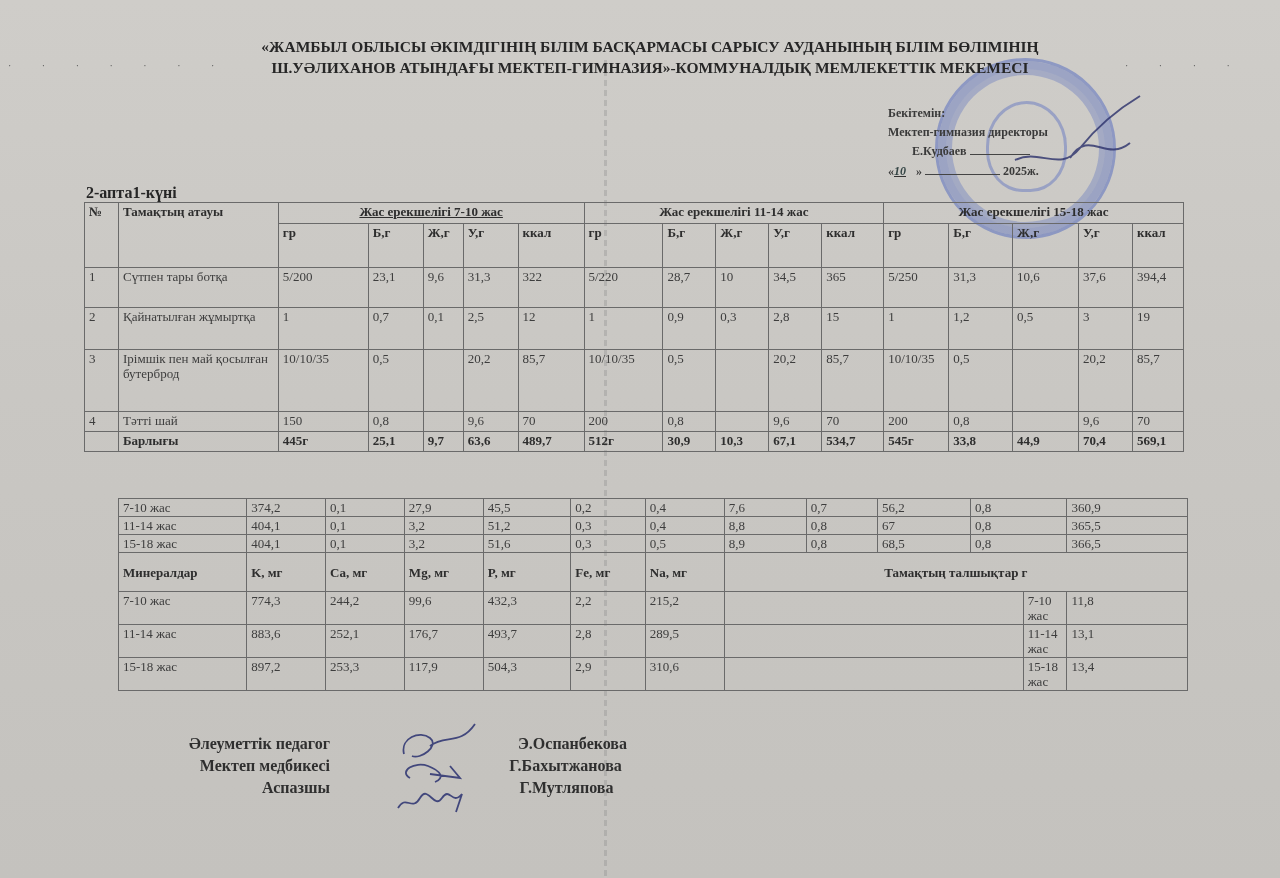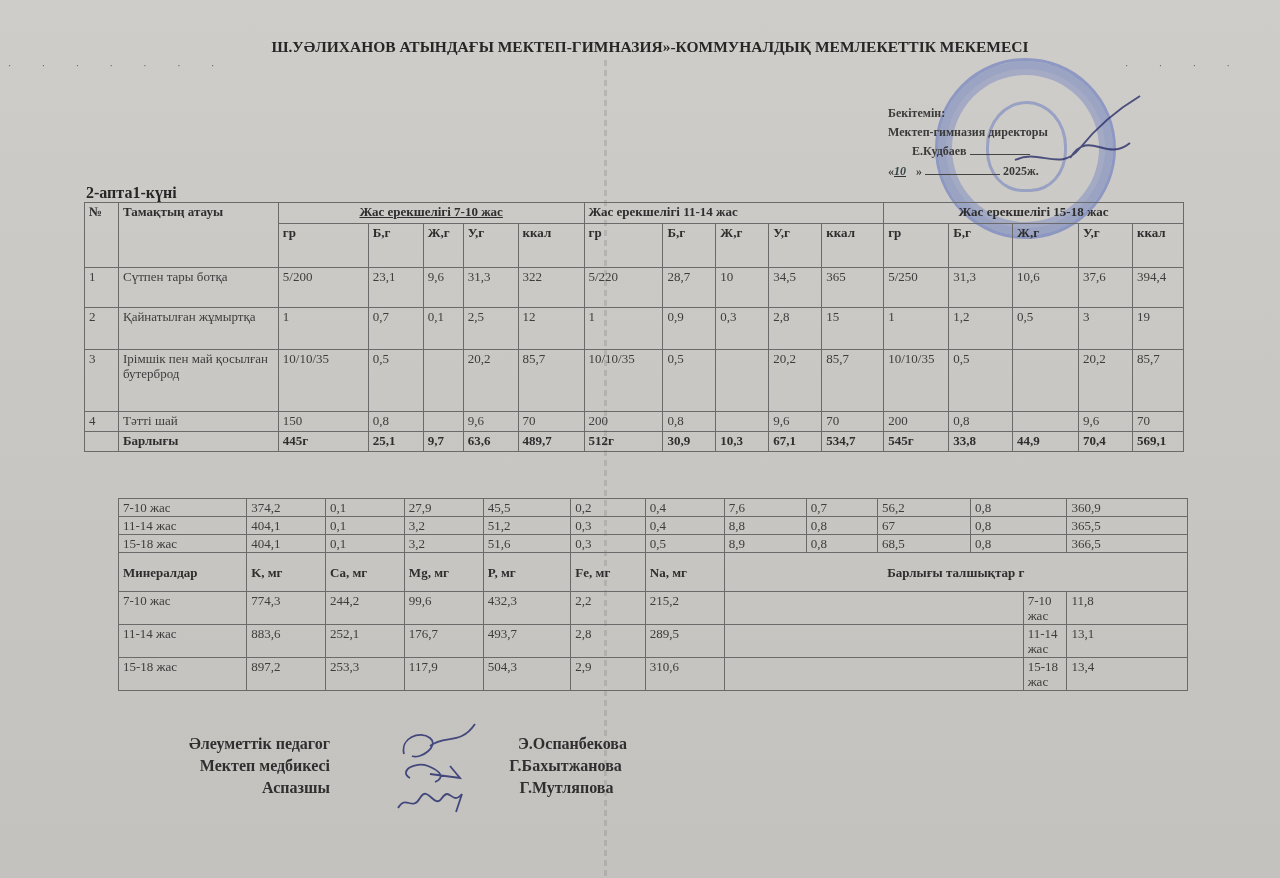--- a/index.html
+++ b/index.html
@@ -68,20 +68,21 @@
 <body>
 
 <div class="page">
   <div class="fold"></div>
   <div class="dots" style="left:8px;">· · · · · · ·</div>
   <div class="dots" style="left:1125px;">· · · ·</div>
 
   <div class="stamp"></div>
 
   <div class="header">
+    <div>«ЖАМБЫЛ ОБЛЫСЫ ӘКІМДІГІНІҢ БІЛІМ БАСҚАРМАСЫ САРЫСУ АУДАНЫНЫҢ БІЛІМ БӨЛІМІНІҢ</div>
     <div>Ш.УӘЛИХАНОВ АТЫНДАҒЫ МЕКТЕП-ГИМНАЗИЯ»-КОММУНАЛДЫҚ МЕМЛЕКЕТТІК МЕКЕМЕСІ</div>
   </div>
 
   <div class="approve">
     <div>Бекітемін:</div>
     <div>Мектеп-гимназия директоры</div>
     <div style="margin-left:24px;"><span>Е.Кудбаев</span> <span style="display:inline-block;width:60px;border-bottom:1px solid #444;"></span></div>
     <div class="date">«<u>10</u>» <span style="display:inline-block;width:75px;border-bottom:1px solid #444;"></span> <span>2025ж.</span></div>
   </div>
   <svg class="scribble" style="left:1010px;top:88px;" width="140" height="90">
@@ -108,21 +109,21 @@
         <col style="width:64px">
         <col style="width:66px">
         <col style="width:54px">
         <col style="width:51px">
     </colgroup>
     <tbody>
         <tr>
       <th rowspan="2" style="height:62px;">№</th>
       <th rowspan="2">Тамақтың атауы</th>
       <th colspan="5" class="center" style="text-align:center;">Жас ерекшелігі 7-10 жас</th>
-      <th colspan="5" style="margin-left:20px;">Жас ерекшелігі 11-14 жас</th>
+      <th colspan="5" style="text-align:center;margin-left:20px;">Жас ерекшелігі 11-14 жас</th>
       <th colspan="5" style="text-align:center;">Жас ерекшелігі 15-18 жас</th>
     </tr>
     <tr style="height:44px;">
       <th>гр</th>
       <th>Б,г</th>
       <th>Ж,г</th>
       <th>У,г</th>
       <th>ккал</th>
       <th>гр</th>
       <th>Б,г</th>
@@ -293,21 +294,21 @@
       <td>366,5</td>
     </tr>
     <tr class="hdr">
       <th>Минералдар</th>
       <th>K, мг</th>
       <th>Ca, мг</th>
       <th>Mg, мг</th>
       <th>P, мг</th>
       <th>Fe, мг</th>
       <th>Na, мг</th>
-      <th colspan="6" class="fiber-head">Барлығы талшықтар г</th>
+      <th colspan="6" class="fiber-head">Тамақтың талшықтар г</th>
     </tr>
     <tr>
       <td>7-10 жас</td>
       <td>774,3</td>
       <td>244,2</td>
       <td>99,6</td>
       <td>432,3</td>
       <td>2,2</td>
       <td>215,2</td>
       <td colspan="4"></td>

